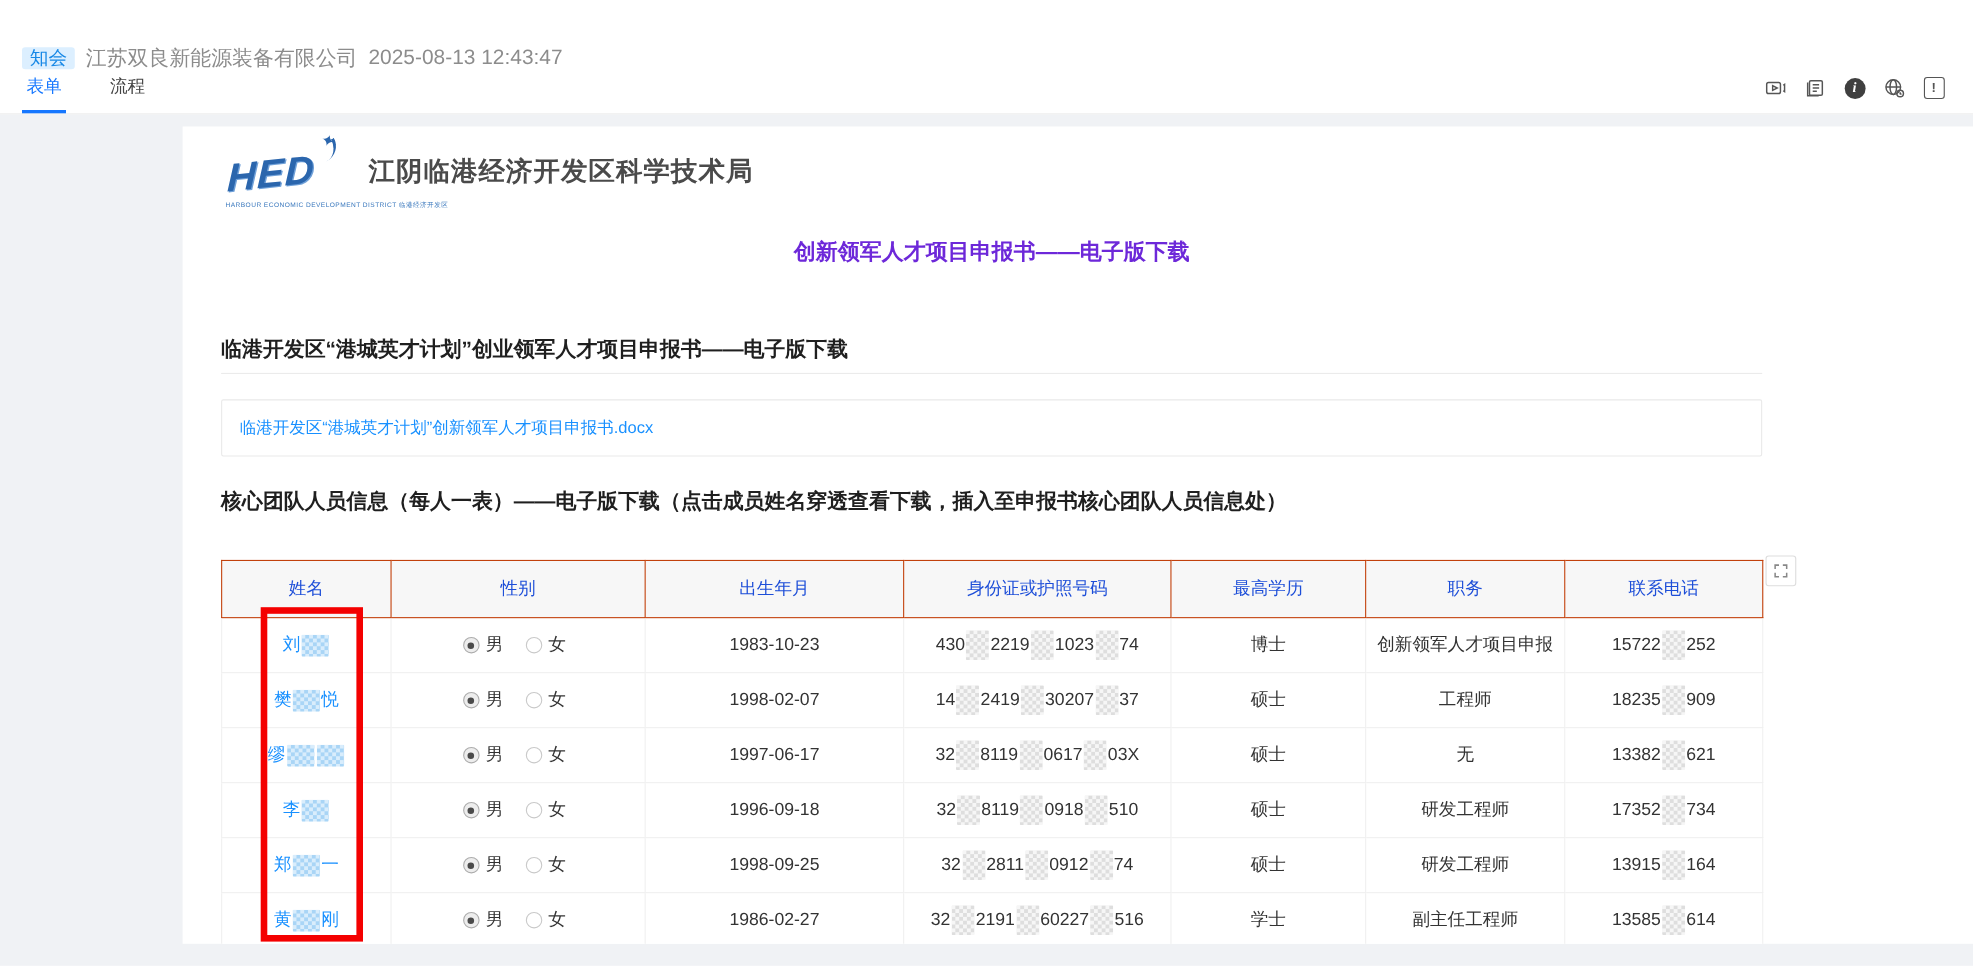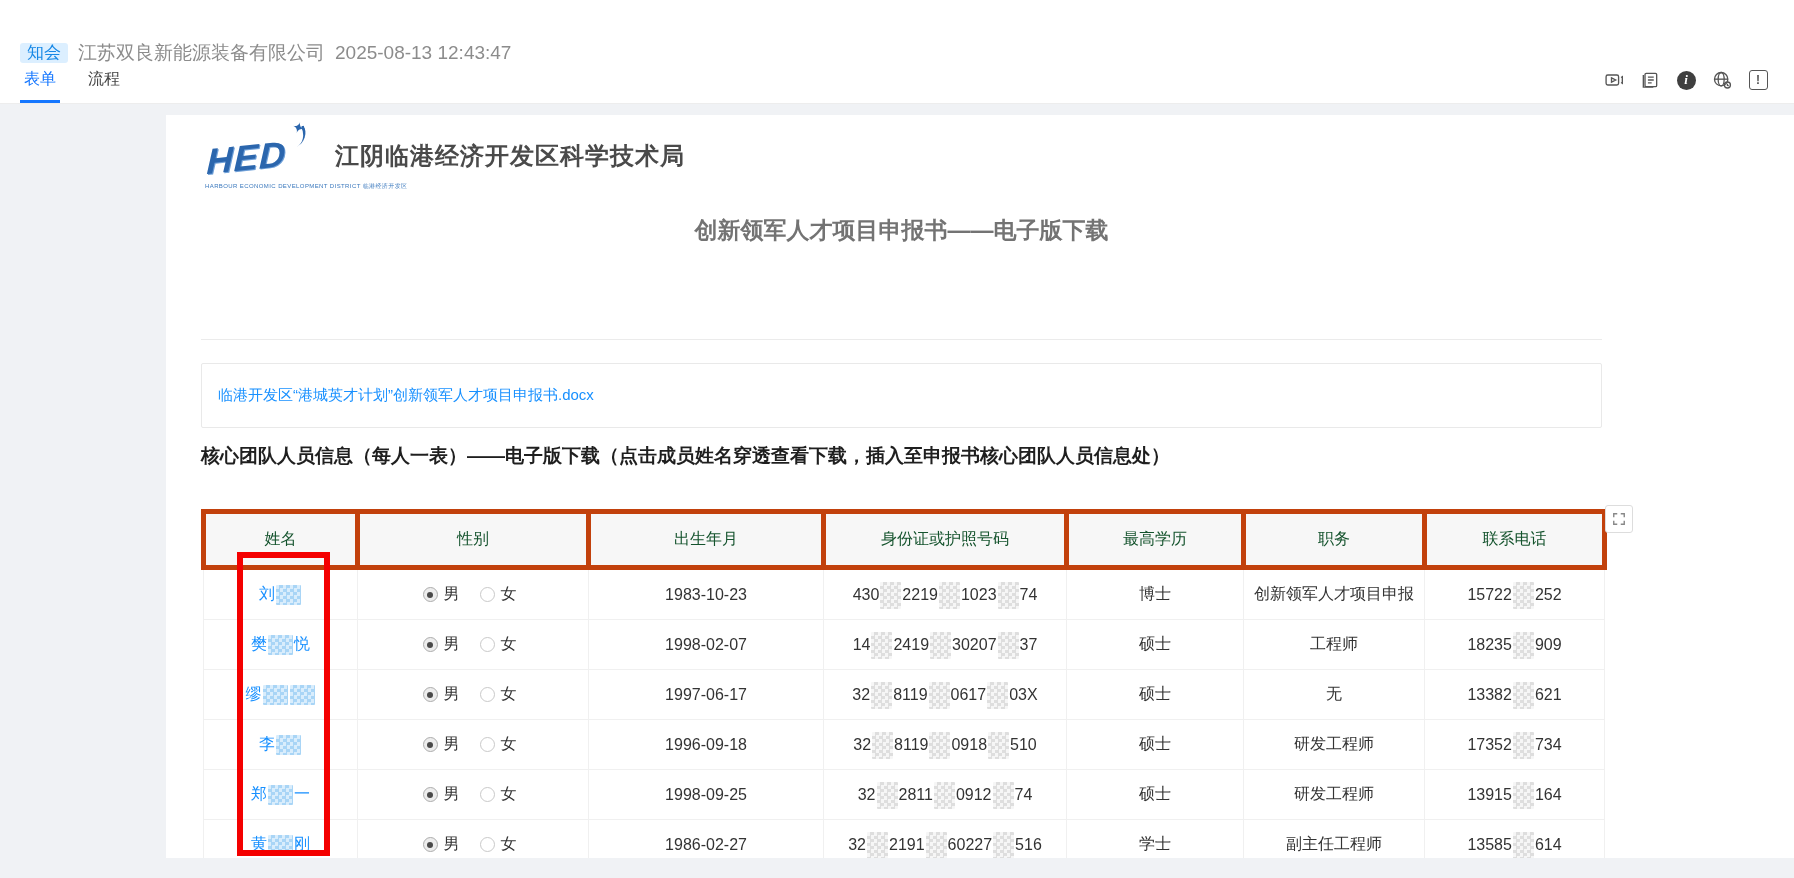--- a/index.html
+++ b/index.html
@@ -8,50 +8,50 @@
     background:#f0f2f5;
     font-family:"Liberation Sans","DejaVu Sans",sans-serif;
     -webkit-font-smoothing:antialiased;
   }
   
   .header{position:absolute;top:0;left:0;width:1794px;height:103px;background:#fff;border-bottom:1px solid #ededed;z-index:10;}
   .hdr-title{position:absolute;left:20px;top:12px;font-size:18px;font-weight:bold;color:#1a1a1a;}
   .hdr-sub{position:absolute;left:20px;top:40px;display:flex;align-items:center;gap:10px;}
   .badge{background:#dcefff;color:#1788e6;font-size:17px;padding:2px 7px;border-radius:3px;line-height:16px;}
   .hdr-gray{font-size:19px;color:#8c8c8c;}
-  .tabs{position:absolute;left:20px;bottom:0;display:flex;gap:24px;}
+  .tabs{position:absolute;left:20px;bottom:0;display:flex;gap:36px;}
   .tab{font-size:16px;color:#444;padding:0 4px 13px 4px;cursor:pointer;position:relative;}
   .tab.active{color:#1677ff;}
   .tab.active::after{content:"";position:absolute;left:0;right:0;bottom:0;height:3px;background:#1677ff;}
   .hicons{position:absolute;right:26px;top:70px;display:flex;gap:16px;align-items:center;}
   .hicon{width:20px;height:20px;display:inline-flex;align-items:center;justify-content:center;cursor:pointer;}
   .hicon svg{width:20px;height:20px;stroke:#555;fill:none;stroke-width:1.6;}
   .info-circle{width:19px;height:19px;border-radius:50%;background:#3f3f3f;color:#fff;font-size:13px;font-weight:bold;display:flex;align-items:center;justify-content:center;font-family:"Liberation Serif",serif;font-style:italic;}
   .fb-box{width:17px;height:18px;border:1.6px solid #555;border-radius:3px;color:#555;font-size:12px;font-weight:bold;display:flex;align-items:center;justify-content:center;}
   
   .card{position:absolute;left:166px;top:115px;right:0;bottom:20px;background:#fff;overflow:hidden;}
   
   .logo-row{position:absolute;left:35px;top:6px;height:70px;display:flex;align-items:center;}
   .logo{position:relative;width:122px;height:66px;}
   .logo-hed{position:absolute;left:6px;top:14px;font-size:36px;font-weight:900;font-style:italic;color:#2b66ad;letter-spacing:1px;transform:skewX(-8deg) rotate(-6deg);text-shadow:1px 1px 0 #6fa0d8;}
   .logo-star{position:absolute;right:18px;top:-4px;color:#2b66ad;font-size:15px;transform:rotate(18deg);}
   .logo-swoosh{position:absolute;right:14px;top:8px;width:26px;height:16px;border-right:3px solid #2b66ad;border-radius:0 0 22px 0;transform:rotate(-28deg);}
   .logo-cap{position:absolute;left:4px;bottom:-2px;font-size:6px;color:#3a78bd;letter-spacing:.4px;white-space:nowrap;}
   .agency{font-size:24px;font-weight:700;color:#4a4a4a;margin-left:12px;letter-spacing:1px;}
-  .main-title{position:absolute;left:35px;top:100px;width:1401px;text-align:center;font-size:23px;font-weight:800;color:#737373;}
+  .main-title{position:absolute;left:35px;top:100px;width:1401px;text-align:center;font-size:20px;font-weight:800;color:#6d28d9;}
   .sec-title{position:absolute;left:35px;width:1401px;font-size:19px;font-weight:800;color:#1f1f1f;}
   .sec1{top:190px;}
   .sec2{top:328px;}
   .divider{position:absolute;left:35px;top:224px;width:1401px;height:1px;background:#ebebeb;}
-  .linkbox{position:absolute;left:35px;top:248px;width:1401px;height:65px;border:1px solid #e9e9e9;border-radius:2px;box-sizing:border-box;display:flex;align-items:center;padding-left:16px;}
+  .linkbox{position:absolute;left:35px;top:248px;width:1401px;height:52px;border:1px solid #e9e9e9;border-radius:2px;box-sizing:border-box;display:flex;align-items:center;padding-left:16px;}
   .doclink{font-size:15px;color:#1890ff;cursor:pointer;}
   
   .tblwrap{position:absolute;left:35px;top:394px;width:1401px;}
   table{border-collapse:collapse;table-layout:fixed;width:1401px;}
-  th{height:49px;background:#f7f7f7;font-size:16px;font-weight:500;color:#14532d;border:5px solid #c2410c;text-align:center;}
+  th{height:49px;background:#f7f7f7;font-size:16px;font-weight:500;color:#1d4ed8;border:1px solid #c2410c;text-align:center;}
   td{height:47px;font-size:16px;color:#333;border:1px solid #f0f0f0;text-align:center;background:#fff;white-space:nowrap;overflow:hidden;}
   td.name-link{color:#1890ff;cursor:pointer;}
   td.gender{text-align:center;padding-left:14px;}
   .radio{display:inline-block;width:15px;height:15px;border-radius:50%;vertical-align:middle;box-sizing:border-box;position:relative;}
   .radio.sel{border:1px solid #adadad;background:#ededed;}
   .radio.sel::after{content:"";position:absolute;left:3.5px;top:3.5px;width:6px;height:6px;border-radius:50%;background:#4a4a4a;}
   .radio.un{border:1px solid #c9c9c9;background:#fff;}
   .rlabel{font-size:16px;color:#333;margin:0 20px 0 6px;vertical-align:middle;}
   
   .px{display:inline-block;width:21px;height:27px;vertical-align:middle;margin:-9px 1px;border-radius:1px;
@@ -117,20 +117,21 @@
       <div class="logo-star">✦</div>
       <div class="logo-swoosh"></div>
       <div class="logo-hed">HED</div>
       <div class="logo-cap">HARBOUR ECONOMIC DEVELOPMENT DISTRICT 临港经济开发区</div>
     </div>
     <div class="agency">江阴临港经济开发区科学技术局</div>
   </div>
 
   <div class="main-title">创新领军人才项目申报书——电子版下载</div>
 
+  <div class="sec-title sec1">临港开发区“港城英才计划”创业领军人才项目申报书——电子版下载</div>
   <div class="divider"></div>
 
   <div class="linkbox">
     <span class="doclink">临港开发区“港城英才计划”创新领军人才项目申报书.docx</span>
   </div>
 
   <div class="sec-title sec2">核心团队人员信息（每人一表）——电子版下载（点击成员姓名穿透查看下载，插入至申报书核心团队人员信息处）</div>
 
   <div class="tblwrap">
     <table>

